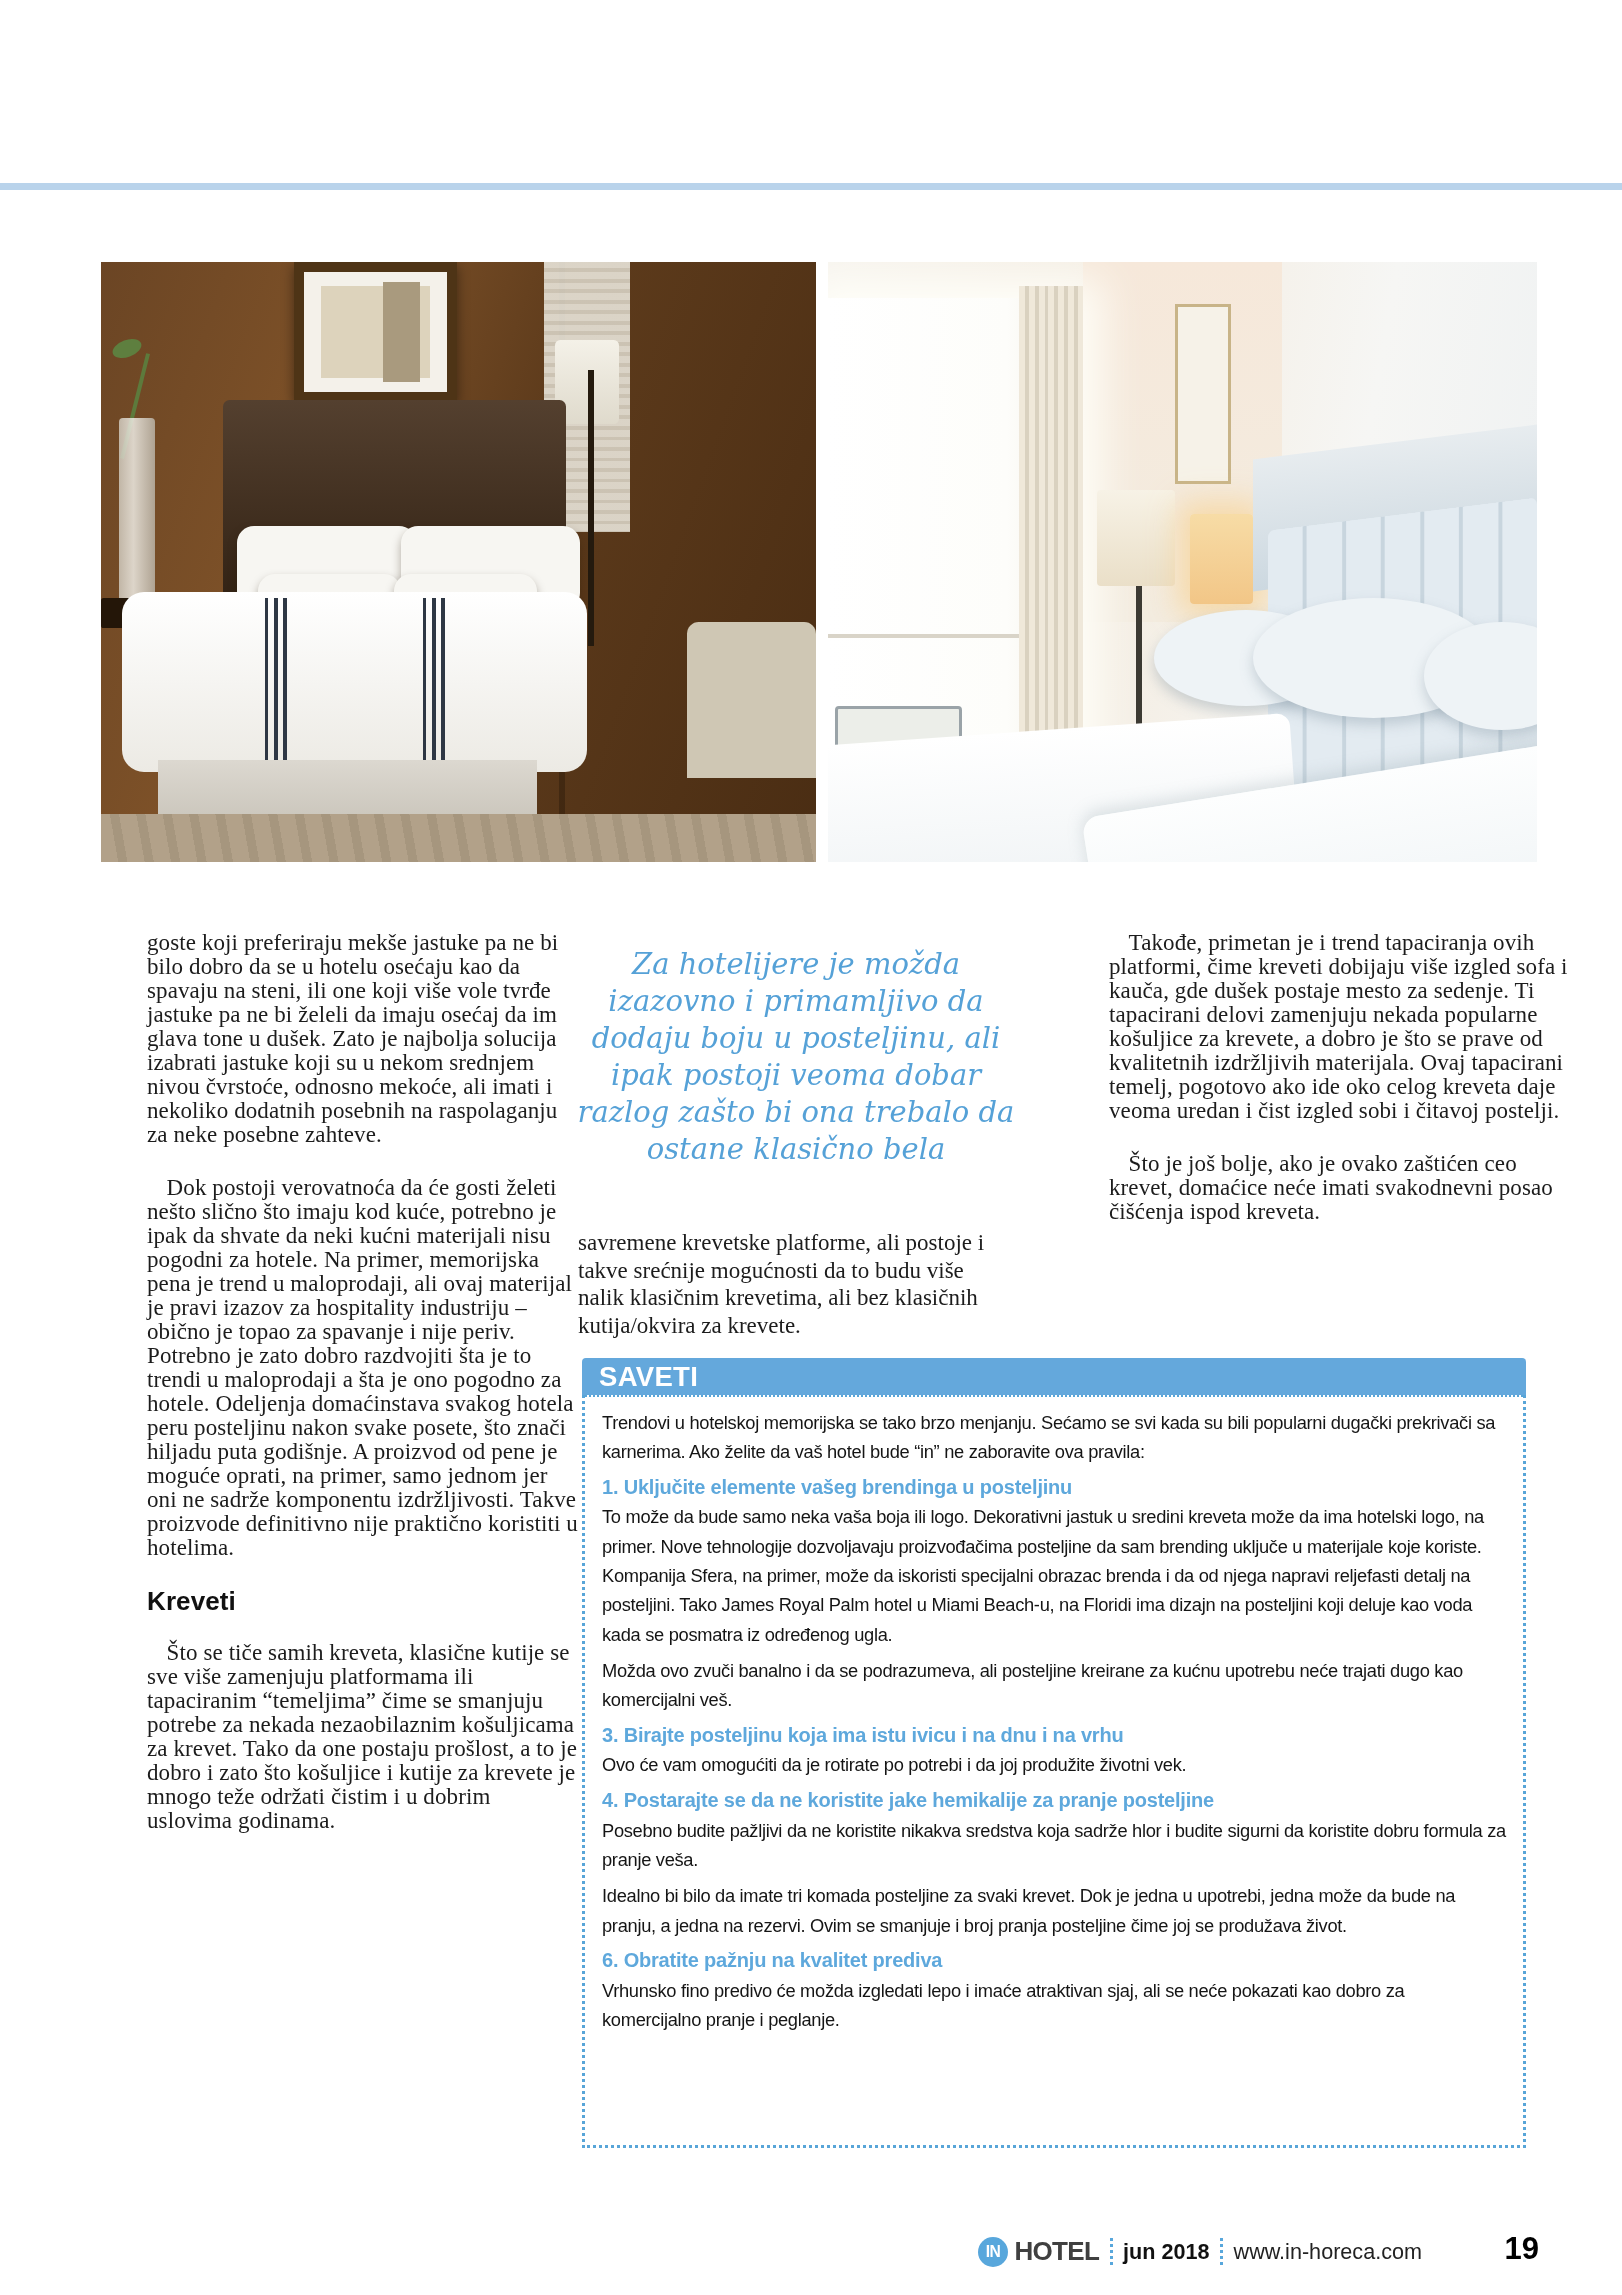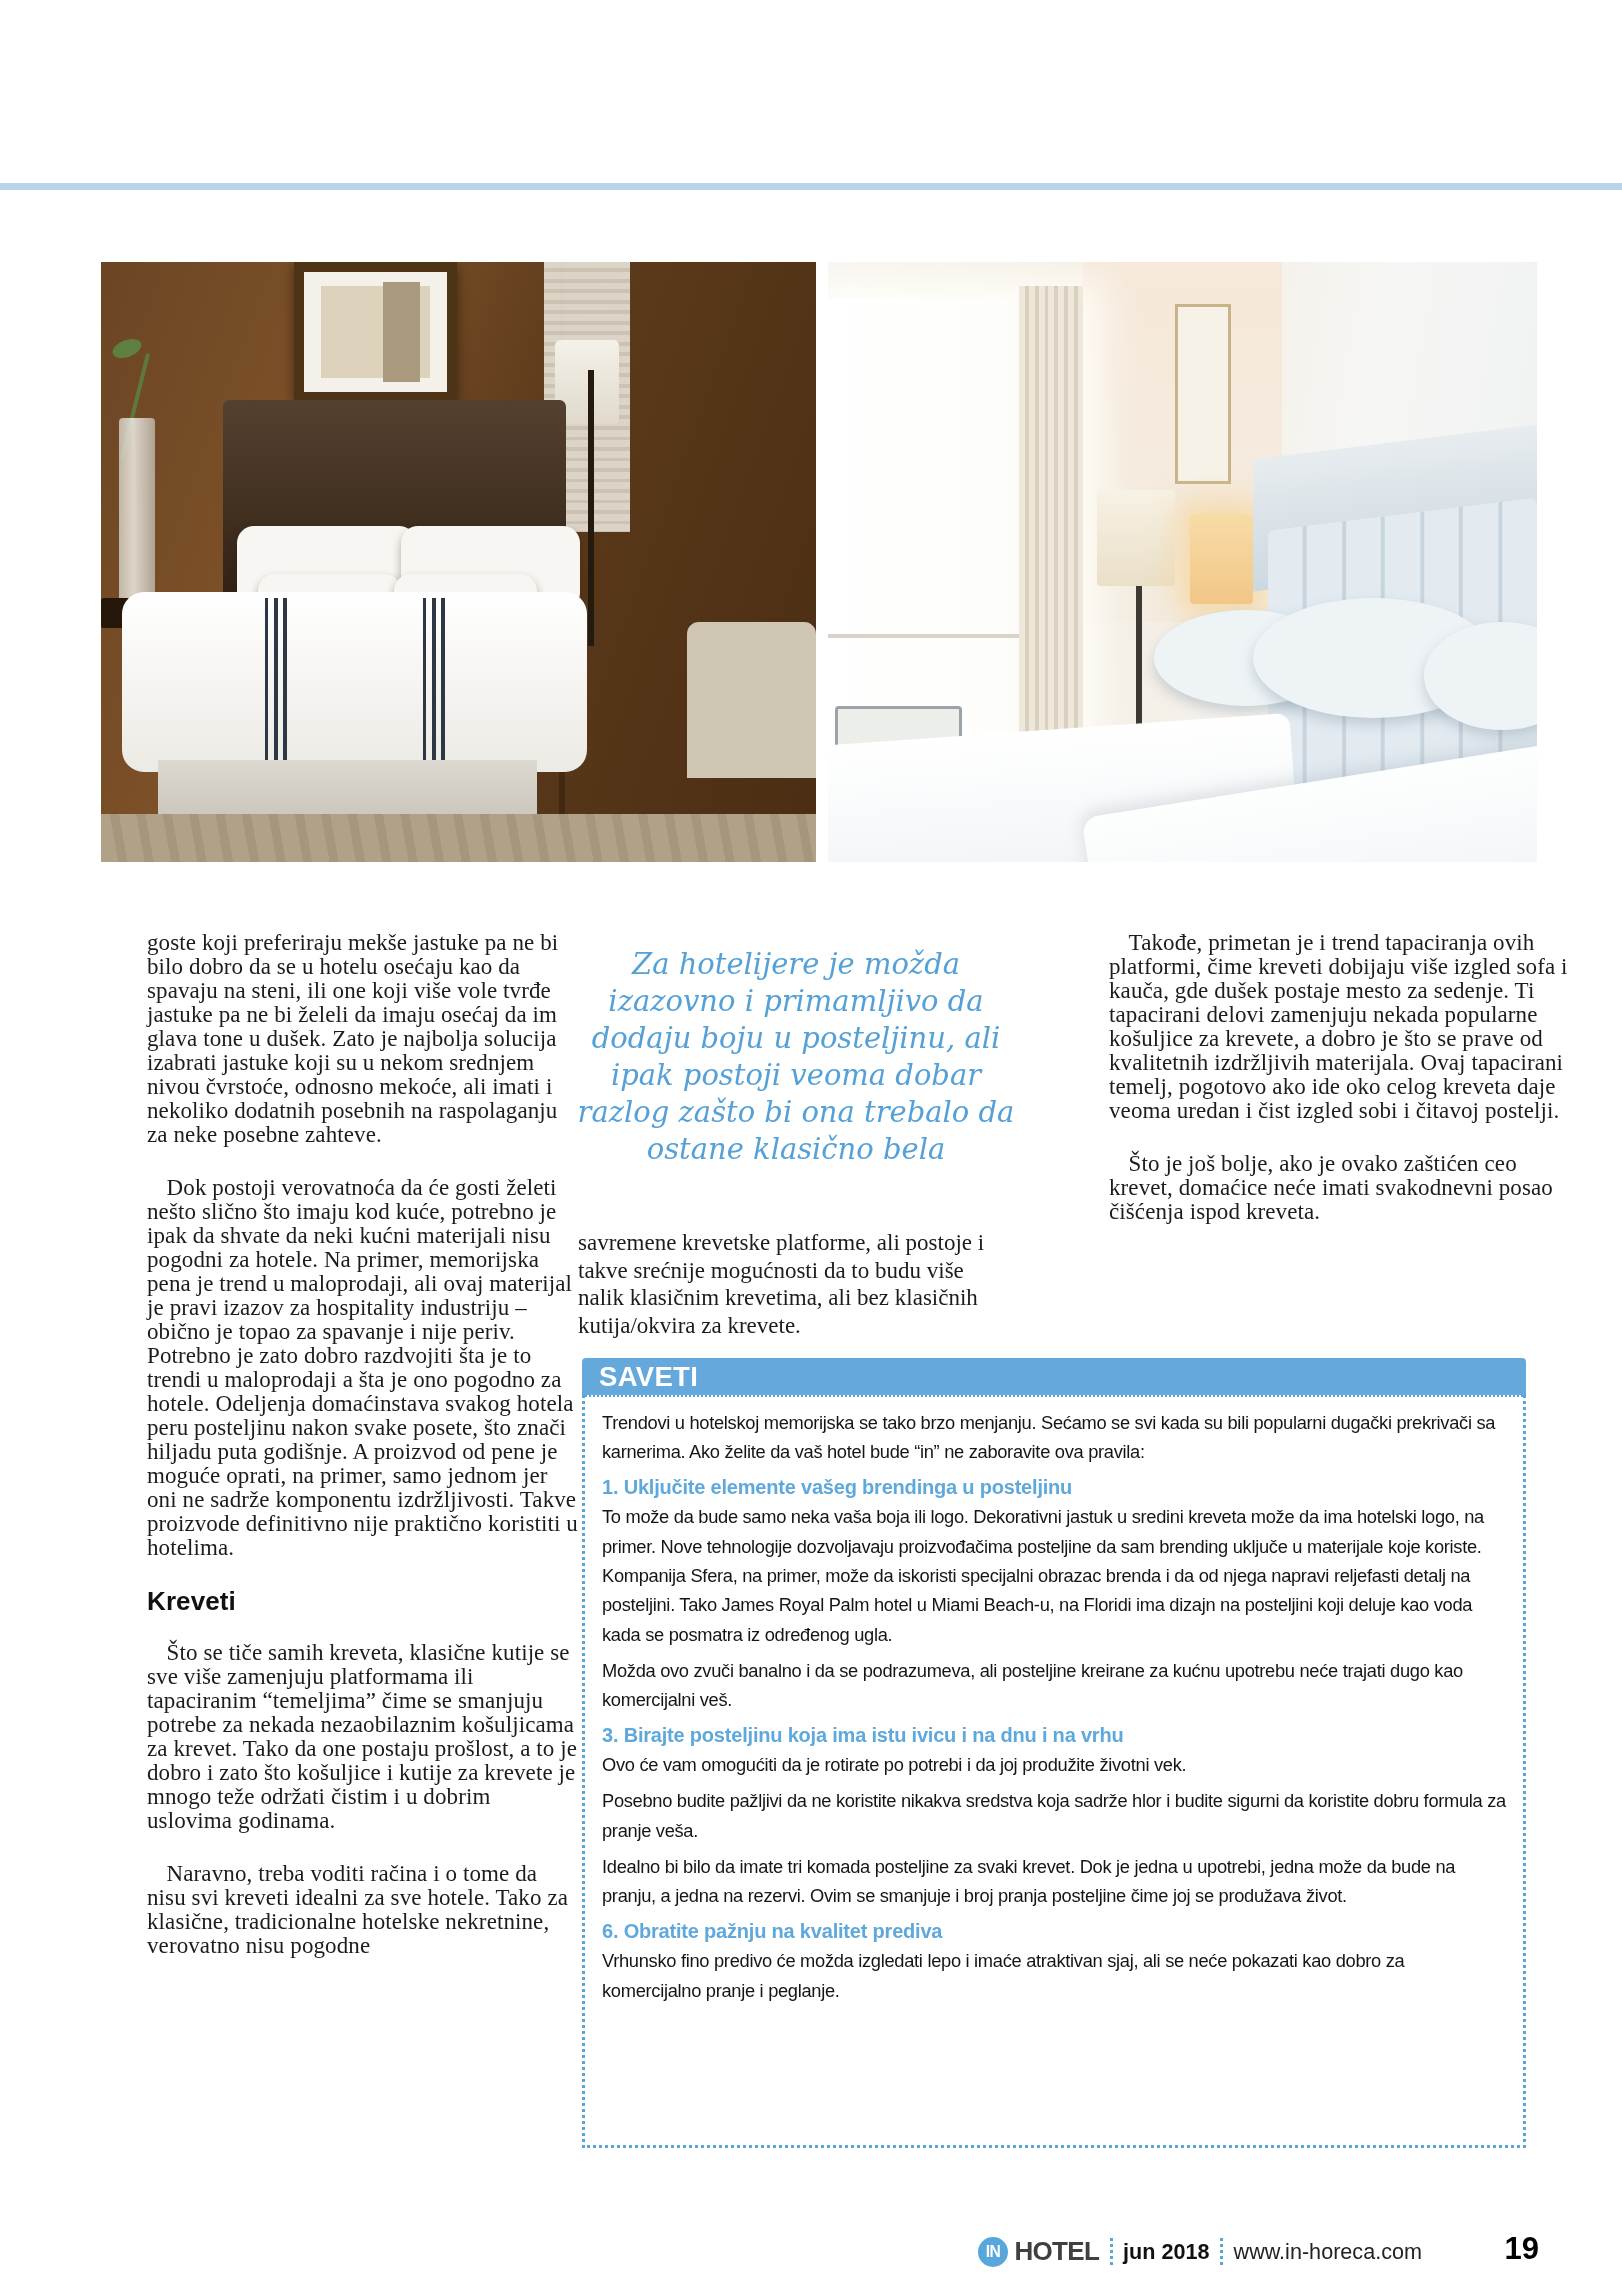--- a/index.html
+++ b/index.html
@@ -131,21 +131,20 @@
     <div class="pr-pillow" style="left:84%;top:60%;width:22%;height:18%;"></div>
     <div class="pr-bedfar"></div>
     <div class="pr-bednear"></div>
   </div>
 
   <div class="bodycol col1">
     <p>goste koji preferiraju mekše jastuke pa ne bi bilo dobro da se u hotelu osećaju kao da spavaju na steni, ili one koji više vole tvrđe jastuke pa ne bi želeli da imaju osećaj da im glava tone u dušek. Zato je najbolja solucija izabrati jastuke koji su u nekom srednjem nivou čvrstoće, odnosno mekoće, ali imati i nekoliko dodatnih posebnih na raspolaganju za neke posebne zahteve.</p>
     <p class="indent">Dok postoji verovatnoća da će gosti želeti nešto slično što imaju kod kuće, potrebno je ipak da shvate da neki kućni materijali nisu pogodni za hotele. Na primer, memorijska pena je trend u maloprodaji, ali ovaj materijal je pravi izazov za hospitality industriju – obično je topao za spavanje i nije periv. Potrebno je zato dobro razdvojiti šta je to trendi u maloprodaji a šta je ono pogodno za hotele. Odeljenja domaćinstava svakog hotela peru posteljinu nakon svake posete, što znači hiljadu puta godišnje. A proizvod od pene je moguće oprati, na primer, samo jednom jer oni ne sadrže komponentu izdržljivosti. Takve proizvode definitivno nije praktično koristiti u hotelima.</p>
     <div class="subhead">Kreveti</div>
     <p class="indent">Što se tiče samih kreveta, klasične kutije se sve više zamenjuju platformama ili tapaciranim “temeljima” čime se smanjuju potrebe za nekada nezaobilaznim košuljicama za krevet. Tako da one postaju prošlost, a to je dobro i zato što košuljice i kutije za krevete je mnogo teže održati čistim i u dobrim uslovima godinama.</p>
-    <p class="indent">Naravno, treba voditi račina i o tome da nisu svi kreveti idealni za sve hotele. Tako za klasične, tradicionalne hotelske nekretnine, verovatno nisu pogodne</p>
   </div>
 
   <div class="quote">Za hotelijere je možda izazovno i primamljivo da dodaju boju u posteljinu, ali ipak postoji veoma dobar razlog zašto bi ona trebalo da ostane klasično bela</div>
   <div class="col2p">
     <p style="margin:0;">savremene krevetske platforme, ali postoje i takve srećnije mogućnosti da to budu više nalik klasičnim krevetima, ali bez klasičnih kutija/okvira za krevete.</p>
   </div>
 
   <div class="bodycol col3">
     <p class="indent">Takođe, primetan je i trend tapaciranja ovih platformi, čime kreveti dobijaju više izgled sofa i kauča, gde dušek postaje mesto za sedenje. Ti tapacirani delovi zamenjuju nekada popularne košuljice za krevete, a dobro je što se prave od kvalitetnih izdržljivih materijala. Ovaj tapacirani temelj, pogotovo ako ide oko celog kreveta daje veoma uredan i čist izgled sobi i čitavoj postelji.</p>
     <p class="indent">Što je još bolje, ako je ovako zaštićen ceo krevet, domaćice neće imati svakodnevni posao čišćenja ispod kreveta.</p>
@@ -160,20 +159,21 @@
         <p class="tip-body">To može da bude samo neka vaša boja ili logo. Dekorativni jastuk u sredini kreveta može da ima hotelski logo, na primer. Nove tehnologije dozvoljavaju proizvođačima posteljine da sam brending uključe u materijale koje koriste. Kompanija Sfera, na primer, može da iskoristi specijalni obrazac brenda i da od njega napravi reljefasti detalj na posteljini. Tako James Royal Palm hotel u Miami Beach-u, na Floridi ima dizajn na posteljini koji deluje kao voda kada se posmatra iz određenog ugla.</p>
       </div>
       <div class="tip">
         <p class="tip-body">Možda ovo zvuči banalno i da se podrazumeva, ali posteljine kreirane za kućnu upotrebu neće trajati dugo kao komercijalni veš.</p>
       </div>
       <div class="tip">
         <p class="tip-head">3. Birajte posteljinu koja ima istu ivicu i na dnu i na vrhu</p>
         <p class="tip-body">Ovo će vam omogućiti da je rotirate po potrebi i da joj produžite životni vek.</p>
       </div>
       <div class="tip">
+        <p class="tip-head">4. Postarajte se da ne koristite jake hemikalije za pranje posteljine</p>
         <p class="tip-body">Posebno budite pažljivi da ne koristite nikakva sredstva koja sadrže hlor i budite sigurni da koristite dobru formula za pranje veša.</p>
       </div>
       <div class="tip">
         <p class="tip-body">Idealno bi bilo da imate tri komada posteljine za svaki krevet. Dok je jedna u upotrebi, jedna može da bude na pranju, a jedna na rezervi. Ovim se smanjuje i broj pranja posteljine čime joj se produžava život.</p>
       </div>
       <div class="tip">
         <p class="tip-head">6. Obratite pažnju na kvalitet prediva</p>
         <p class="tip-body">Vrhunsko fino predivo će možda izgledati lepo i imaće atraktivan sjaj, ali se neće pokazati kao dobro za komercijalno pranje i peglanje.</p>
       </div>
     </div>

